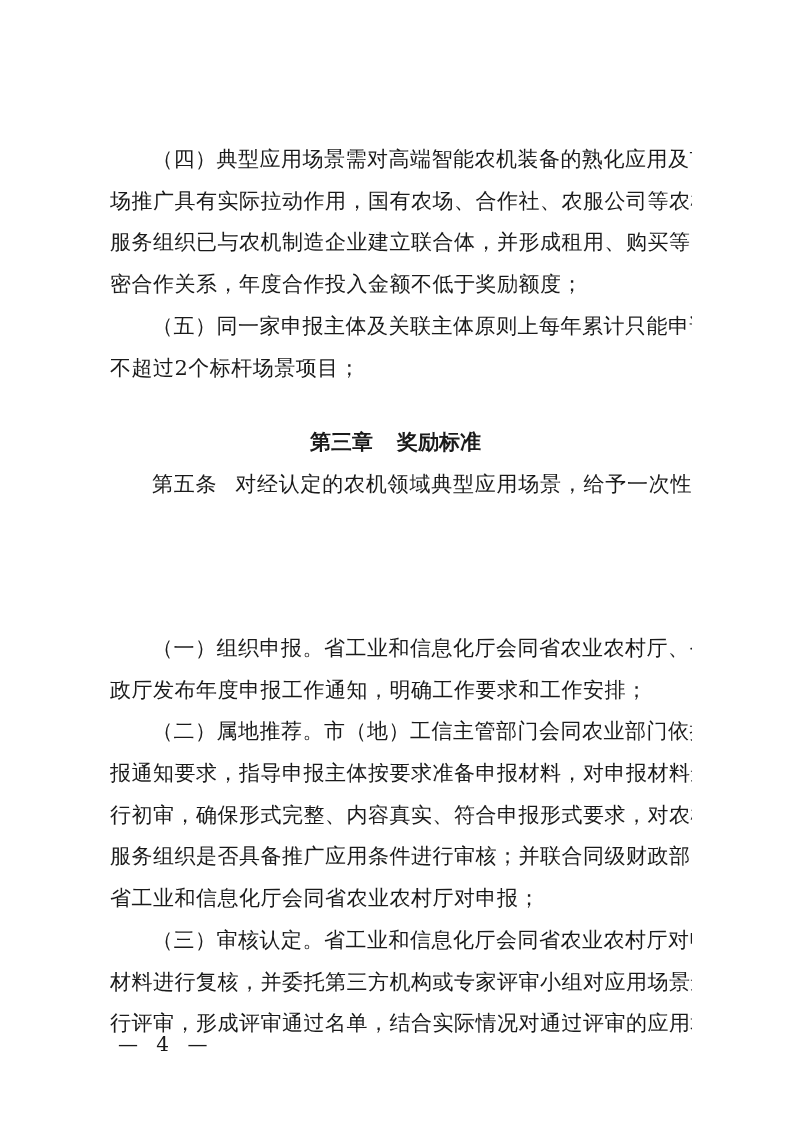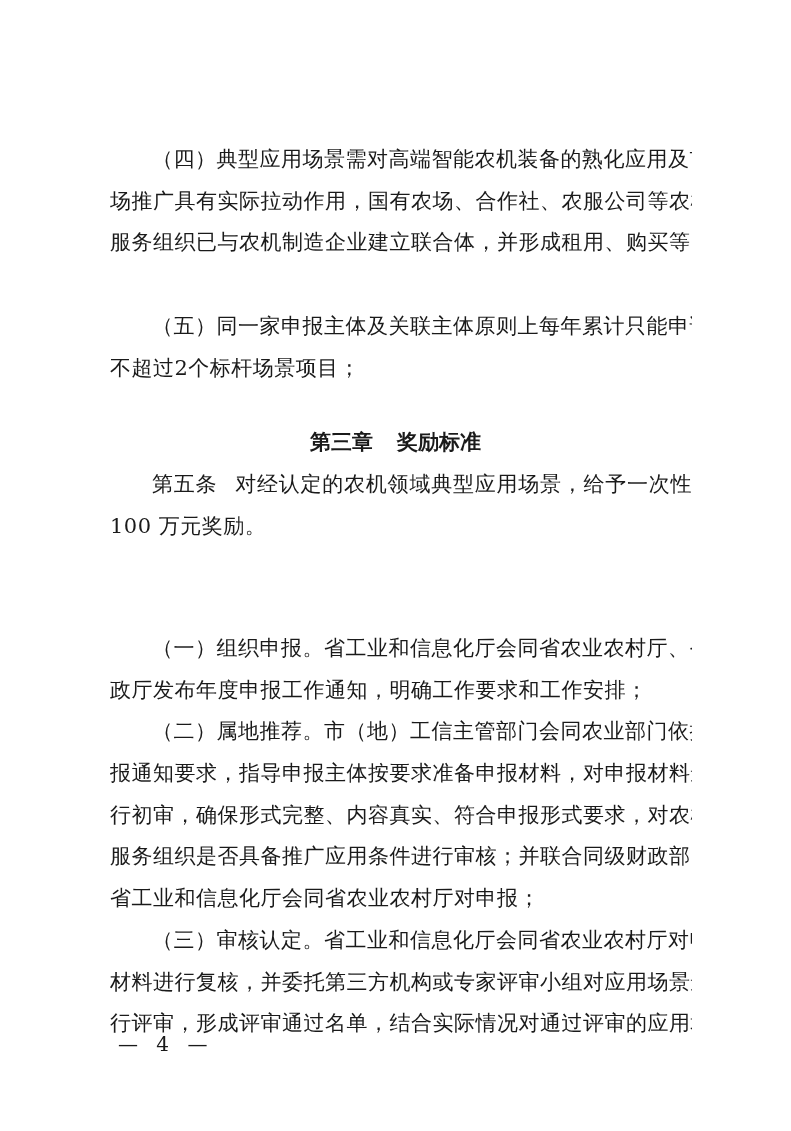--- a/index.html
+++ b/index.html
@@ -31,33 +31,33 @@
   }
 </style>
 </head>
 <body>
 
 <div class="page">
 
   <div class="line indent" style="top:145px">（四）典型应用场景需对高端智能农机装备的熟化应用及市</div>
   <div class="line" style="top:187px">场推广具有实际拉动作用，国有农场、合作社、农服公司等农机</div>
   <div class="line" style="top:228px">服务组织已与农机制造企业建立联合体，并形成租用、购买等紧</div>
+  <div class="line last" style="top:270px">密合作关系，年度合作投入金额不低于奖励额度；</div>
 
   <div class="line indent" style="top:312px">（五）同一家申报主体及关联主体原则上每年累计只能申请</div>
   <div class="line last" style="top:354px">不超过2个标杆场景项目；</div>
 
 
   <div class="heading" style="top:428px">
     <span>第三章</span><span class="gap"></span><span>奖励标准</span>
   </div>
 
   <div class="line indent" style="top:470px">
     <span class="bold">第五条</span><span>对经认定的农机领域典型应用场景，给予一次性</span>
   </div>
-  <div class="line last" style="top:512px">100 万元奖励。</div>
 
 
 
   <div class="line indent" style="top:634px">（一）组织申报。省工业和信息化厅会同省农业农村厅、省财</div>
   <div class="line last" style="top:676px">政厅发布年度申报工作通知，明确工作要求和工作安排；</div>
 
   <div class="line indent" style="top:717px">（二）属地推荐。市（地）工信主管部门会同农业部门依据申</div>
   <div class="line" style="top:759px">报通知要求，指导申报主体按要求准备申报材料，对申报材料进</div>
   <div class="line" style="top:801px">行初审，确保形式完整、内容真实、符合申报形式要求，对农机</div>
   <div class="line" style="top:842px">服务组织是否具备推广应用条件进行审核；并联合同级财政部门</div>

